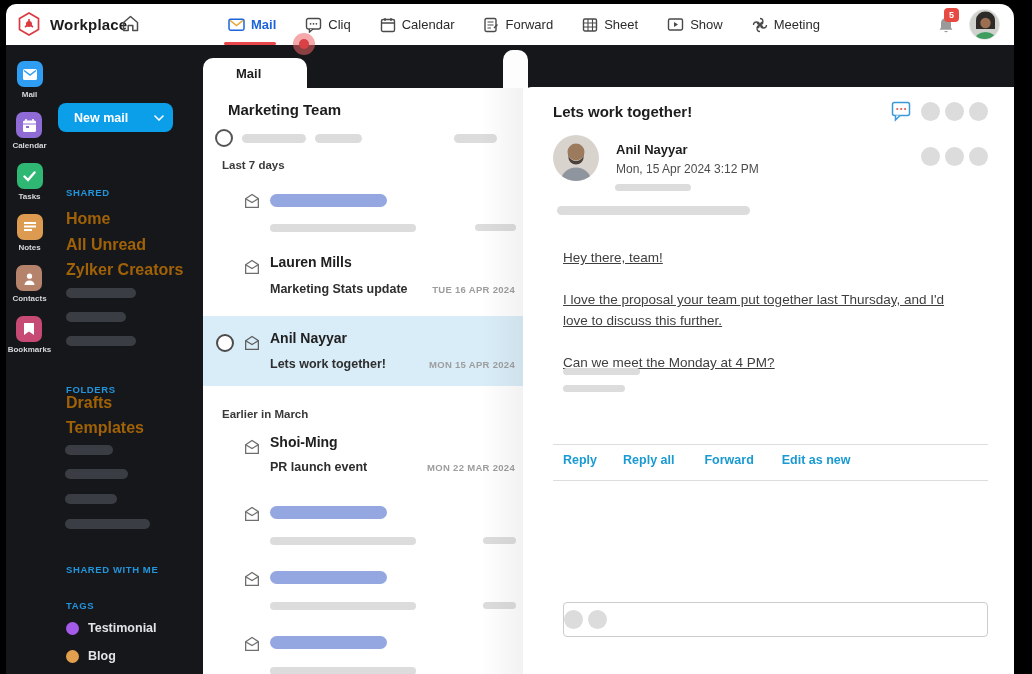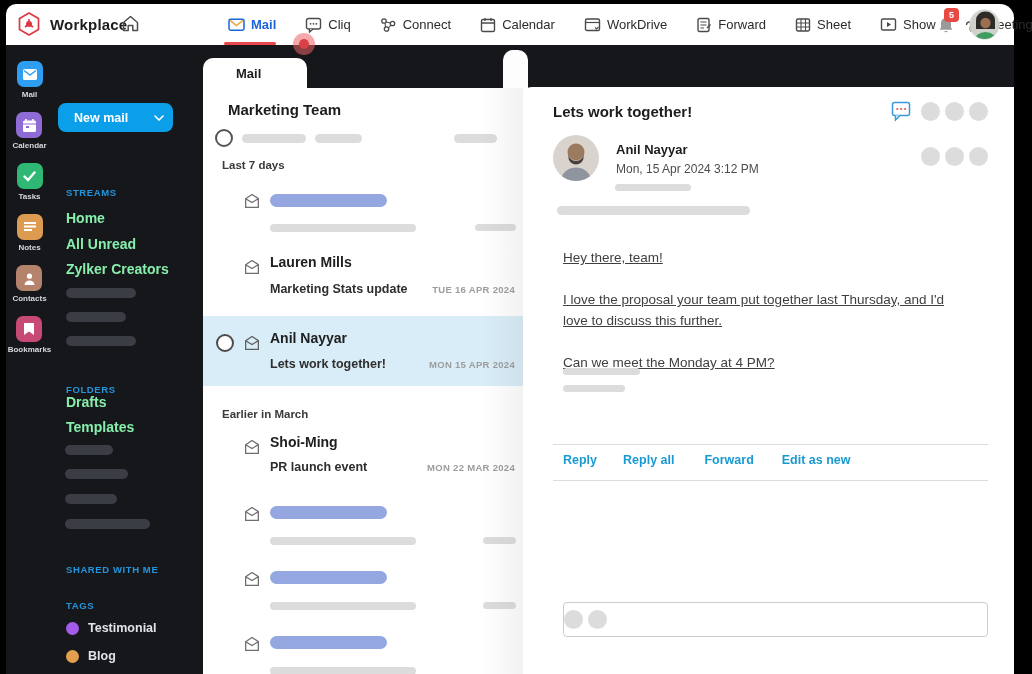--- a/index.html
+++ b/index.html
@@ -35,21 +35,21 @@
   .rail-icn { width:26px; height:26px; border-radius:7px; display:flex; align-items:center; justify-content:center; color:#fff; font-size:13px; }
   .rail-lbl { font-size:8px; color:#d7d8db; font-weight:600; }
 
   
   .sidebar { position:absolute; left:47px; top:12px; width:150px; height:100%;margin-top:32px; }
   .newmail-btn { position:absolute; left:5px; top:14px; width:115px; height:29px; background:#0b9ee9; border-radius:8px;
     display:flex; align-items:center; color:#fff; cursor:pointer; }
   .newmail-btn .nm-lbl { font-size:12.5px; font-weight:700; padding-left:16px; }
   .newmail-btn .nm-chev { margin-left:auto; padding-right:9px; display:flex; }
   .side-sec { position:absolute; left:13px; font-size:9.5px; font-weight:700; color:#2395dc; letter-spacing:.6px; }
-  .side-item { position:absolute; left:13px; font-size:14px; font-weight:600; color:#86efac; cursor:pointer; }
+  .side-item { position:absolute; left:13px; font-size:16px; font-weight:600; color:#a16207; cursor:pointer; }
   .side-skel { position:absolute; height:10px; border-radius:5px; background:#3b3d44; }
   .inbox-pill { position:absolute; left:4px; top:271px; width:140px; height:25px; background:#3a3c43; border-radius:13px;
     display:flex; align-items:center; cursor:pointer; }
   .inbox-pill span { font-size:12.5px; font-weight:700; color:#f0f1f3; padding-left:10px; }
   .tag-row { position:absolute; left:13px; display:flex; align-items:center; gap:9px; cursor:pointer; }
   .tag-dot { width:13px; height:13px; border-radius:50%; }
   .tag-lbl { font-size:12.5px; font-weight:600; color:#e2e3e6; }
 
   
   .card-edge { position:absolute; left:497px; top:5px; width:25px; height:45px; background:#fdfdfd; border-radius:10px 10px 0 0; z-index:1; }
@@ -133,47 +133,26 @@
             <path d="M4.5 12 L4.5 15 L8 12" stroke="#4a4a4a" stroke-width="1.4" fill="#fff"></path>
             <circle cx="5.6" cy="6.8" r=".9" fill="#4a4a4a"></circle>
               <circle cx="8.5" cy="6.8" r=".9" fill="#4a4a4a"></circle>
               <circle cx="11.4" cy="6.8" r=".9" fill="#4a4a4a"></circle>
           </svg>
         </span>
         <span class="lbl">Cliq</span>
       </div>
       <div class="nav-item">
         <span style="display:flex">
-          <svg width="17" height="16" viewBox="0 0 17 16" fill="none">
-            <circle cx="4" cy="4" r="2.2" stroke="#4a4a4a" stroke-width="1.3"></circle>
-            <circle cx="12.5" cy="6.5" r="2.2" stroke="#4a4a4a" stroke-width="1.3"></circle>
-            <circle cx="6.5" cy="12" r="2.2" stroke="#4a4a4a" stroke-width="1.3"></circle>
-            <path d="M6 5 L10.5 6 M5.5 10 L5 6.2 M8.5 11 L10.8 8.2" stroke="#4a4a4a" stroke-width="1.1"></path>
-          </svg>
-        </span>
-        <span class="lbl">Connect</span>
-      </div>
-      <div class="nav-item">
-        <span style="display:flex">
           <svg width="16" height="16" viewBox="0 0 16 16" fill="none">
             <rect x="1.5" y="2.5" width="13" height="12" rx="1.6" stroke="#4a4a4a" stroke-width="1.4"></rect>
             <path d="M1.5 6 H14.5 M5 1 V4 M11 1 V4" stroke="#4a4a4a" stroke-width="1.4"></path>
           </svg>
         </span>
         <span class="lbl">Calendar</span>
-      </div>
-      <div class="nav-item">
-        <span style="display:flex">
-          <svg width="17" height="15" viewBox="0 0 17 15" fill="none">
-            <rect x="1.5" y="2" width="14" height="11.5" rx="1.6" stroke="#4a4a4a" stroke-width="1.4"></rect>
-            <path d="M1.5 5.5 H15.5" stroke="#4a4a4a" stroke-width="1.2"></path>
-            <path d="M11 10.5 l1.5 1.5 l2 -2" stroke="#4a4a4a" stroke-width="1.2" fill="none"></path>
-          </svg>
-        </span>
-        <span class="lbl">WorkDrive</span>
       </div>
       <div class="nav-item">
         <span style="display:flex">
           <svg width="16" height="16" viewBox="0 0 16 16" fill="none">
             <rect x="2" y="1.5" width="11" height="13" rx="1.4" stroke="#4a4a4a" stroke-width="1.4"></rect>
             <path d="M4.5 5 H10.5 M4.5 8 H10.5 M4.5 11 H8" stroke="#4a4a4a" stroke-width="1.2"></path>
             <path d="M10.5 10.5 L14 7 L15 8 L11.5 11.5 Z" fill="#4a4a4a"></path>
           </svg>
         </span>
         <span class="lbl">Forward</span>
@@ -287,21 +266,21 @@
     <div class="sidebar">
       <div class="newmail-btn">
         <span class="nm-lbl">New mail</span>
         <span class="nm-chev">
           <svg width="10" height="6" viewBox="0 0 10 6">
               <path d="M1 1 L5 5 L9 1" stroke="#fff" stroke-width="1.6" fill="none" stroke-linecap="round"></path>
             </svg>
         </span>
       </div>
 
-      <span class="side-sec" style="top:98px">STREAMS</span>
+      <span class="side-sec" style="top:98px">SHARED</span>
       <span class="side-item" style="top:121px">Home</span>
       <span class="side-item" style="top:147px">All Unread</span>
       <span class="side-item" style="top:172px">Zylker Creators</span>
 
       <span class="side-skel" style="left:13px; top:158px; width:0"></span>
       <div class="side-skel" style="left:13px; top:199px; width:70px"></div>
       <div class="side-skel" style="left:13px; top:223px; width:60px"></div>
       <div class="side-skel" style="left:13px; top:247px; width:70px"></div>
 
       <span class="side-sec" style="top:295px">FOLDERS</span>

